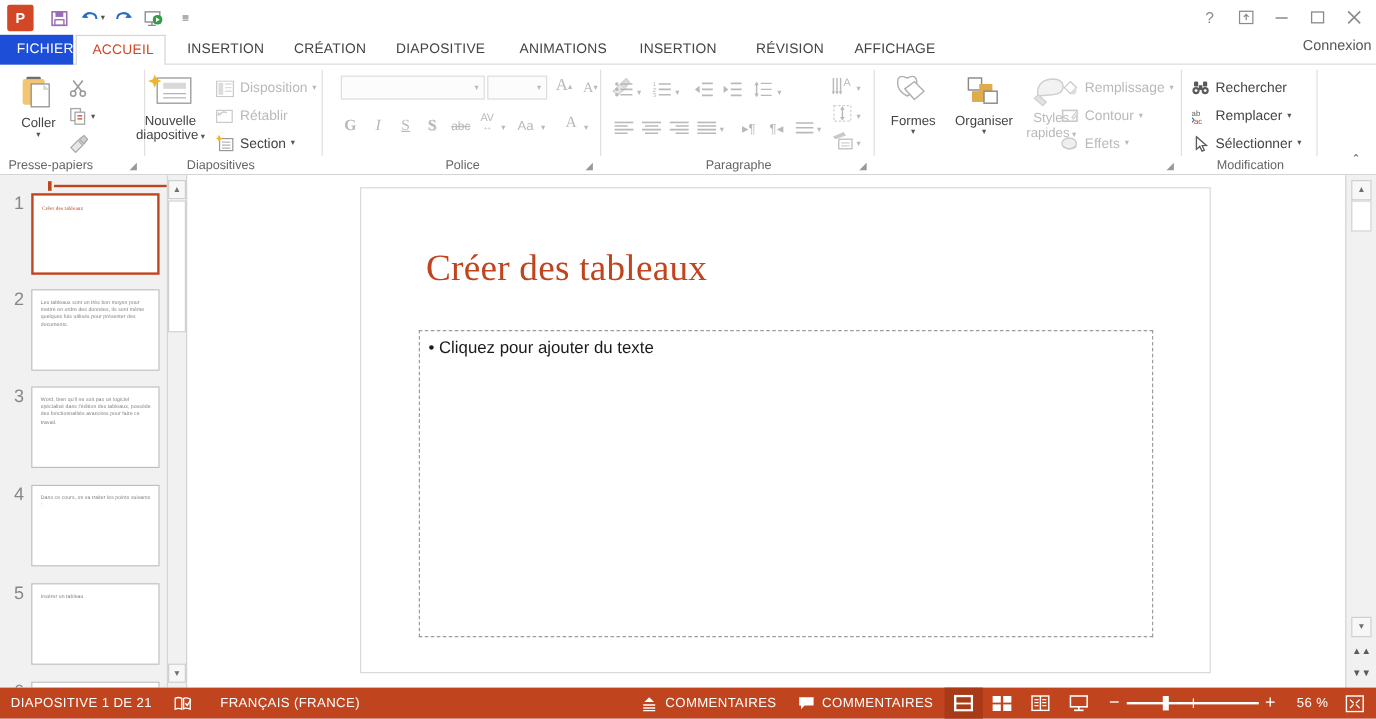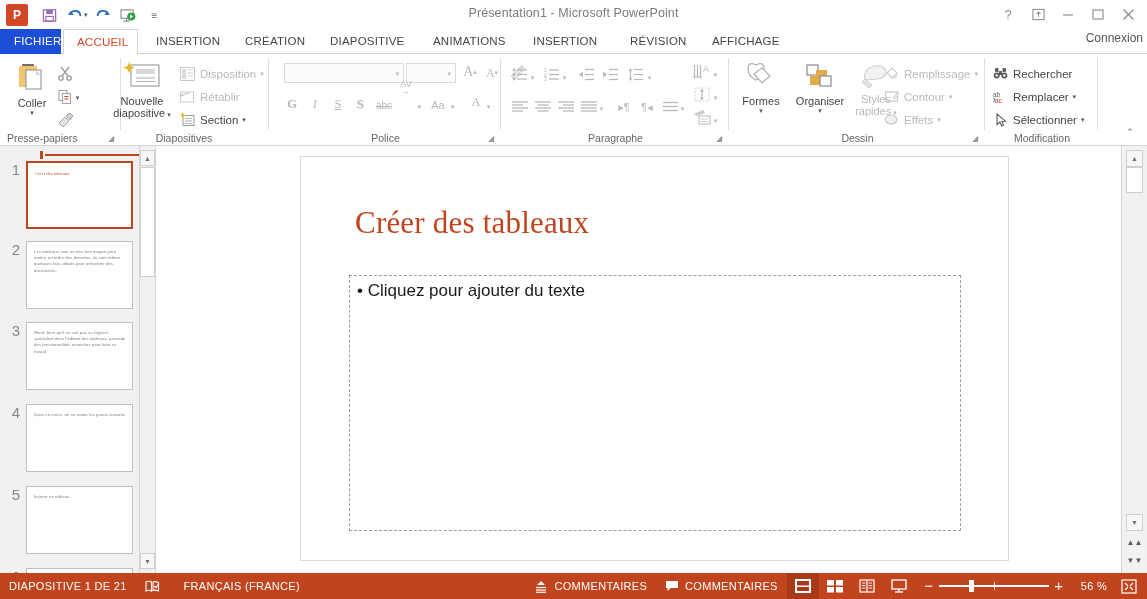--- a/index.html
+++ b/index.html
@@ -159,21 +159,21 @@
   .slide-title {
     position: absolute; left: 54px; top: 48px; width: 600px;
     font-family: "Liberation Serif", serif; font-size: 31px; color: #c0451f;
     letter-spacing: .2px;
   }
   .slide-placeholder {
     position: absolute; left: 48px; top: 118px; width: 612px; height: 256px;
     border: 1px dashed #9d9d9d;
   }
   .ph-text {
-    position: absolute; left: 7px; top: 5px; font-size: 17px; color: #1a1a1a;
+    position: absolute; left: 7px; top: 5px; font-size: 14px; color: #1a1a1a;
   }
 
   
   .vscroll {
     position: absolute; right: 0; top: 146px; width: 26px; bottom: 26px;
     background: #f1f1f1; border-left: 1px solid #d4d4d4;
   }
   .ribbon-collapse {
     position: absolute; right: 2px; top: -20px; width: 22px; height: 18px;
     display: flex; align-items: center; justify-content: center; color: #666; font-size: 9px;
@@ -243,21 +243,20 @@
         <svg width="17" height="15" viewBox="0 0 18 16">
             <rect x="1" y="2" width="13" height="9" fill="none" stroke="#8a8a8a" stroke-width="1.2"></rect>
             <line x1="7" y1="11" x2="7" y2="14" stroke="#8a8a8a" stroke-width="1.2"></line>
             <line x1="3.5" y1="14" x2="10.5" y2="14" stroke="#8a8a8a" stroke-width="1.2"></line>
             <circle cx="12" cy="9" r="4.3" fill="#2f9e44"></circle>
             <path d="M10.6 6.9 L14 9 L10.6 11.1 Z" fill="#fff"></path>
           </svg>
       </div>
       <div class="qat-btn" style="font-size:10px;">≡</div>
     </div>
-    <div class="win-title">Présentation1 - Microsoft PowerPoint</div>
     <div class="win-ctrls">
       <div class="win-ctrl">?</div>
       <div class="win-ctrl">
         <svg width="13" height="13" viewBox="0 0 14 14">
             <rect x="1" y="1.5" width="12" height="11" fill="none" stroke="#8a8a8a" stroke-width="1.1"></rect>
             <path d="M7 9.5 L7 4.5 M4.8 6.5 L7 4.3 L9.2 6.5" fill="none" stroke="#8a8a8a" stroke-width="1.1"></path>
           </svg>
       </div>
       <div class="win-ctrl">
         <svg width="12" height="12" viewBox="0 0 12 12">
@@ -405,21 +404,21 @@
             <path d="M2 12 L8 6 L12 10 L6 15 Z" fill="#e8e8e8" stroke="#cfcfcf" stroke-width="1"></path>
             <path d="M9 5 L13 1.5 L15.5 4.5 L12.5 8.5 Z" fill="#dcdcdc" stroke="#cfcfcf" stroke-width="1"></path>
           </svg>
       </div>
 
       <div class="iconbtn disabled" style="left:12px;top:40px;font-weight:bold;font-size:13px;font-family:'Liberation Serif',serif;">G</div>
       <div class="iconbtn disabled" style="left:35px;top:40px;font-style:italic;font-size:13px;font-family:'Liberation Serif',serif;">I</div>
       <div class="iconbtn disabled" style="left:58px;top:40px;text-decoration:underline;font-size:13px;font-family:'Liberation Serif',serif;">S</div>
       <div class="iconbtn disabled" style="left:80px;top:40px;font-weight:bold;font-size:13px;text-shadow:1px 1px 1px #ddd;font-family:'Liberation Serif',serif;">S</div>
       <div class="iconbtn disabled" style="left:104px;top:41px;font-size:10px;text-decoration:line-through;">abc</div>
-      <div class="iconbtn disabled" style="left:126px;top:24px;font-size:9px;flex-direction:column;line-height:8px;">
+      <div class="iconbtn disabled" style="left:126px;top:38px;font-size:9px;flex-direction:column;line-height:8px;">
         <span>AV</span>
         <span style="font-size:8px;">↔</span>
       </div>
       <div class="iconbtn disabled" style="left:145px;top:42px;width:9px;">
           <span class="tri disabled">▾</span>
         </div>
       <div class="iconbtn disabled" style="left:158px;top:41px;font-size:11px;">Aa</div>
       <div class="iconbtn disabled" style="left:178px;top:42px;width:9px;">
           <span class="tri disabled">▾</span>
         </div>
@@ -662,21 +661,20 @@
       <div class="smbtn disabled" style="left:153px;top:57px;">
         <span class="ic">
           <svg width="15" height="14" viewBox="0 0 15 14">
               <ellipse cx="7" cy="6.5" rx="6" ry="4.5" fill="#efefef" stroke="#c9c9c9" stroke-width="1.1"></ellipse>
               <path d="M2 9 Q7 13 13 9" fill="none" stroke="#c9c9c9" stroke-width="1.1"></path>
             </svg>
         </span>
         <span>Effets</span>
         <span class="tri disabled">▾</span>
       </div>
-      <div class="glabel">Dessin</div>
       <div class="gdialog">◢</div>
       <div class="gsep"></div>
     </div>
 
     <div class="rgroup" style="left:986px;width:112px;">
       <div class="smbtn" style="left:6px;top:11px;">
         <span class="ic">
           <svg width="15" height="13" viewBox="0 0 15 13">
               <g fill="#5a5a5a">
                 <rect x="2" y="1" width="3.5" height="4" rx="1"></rect>

